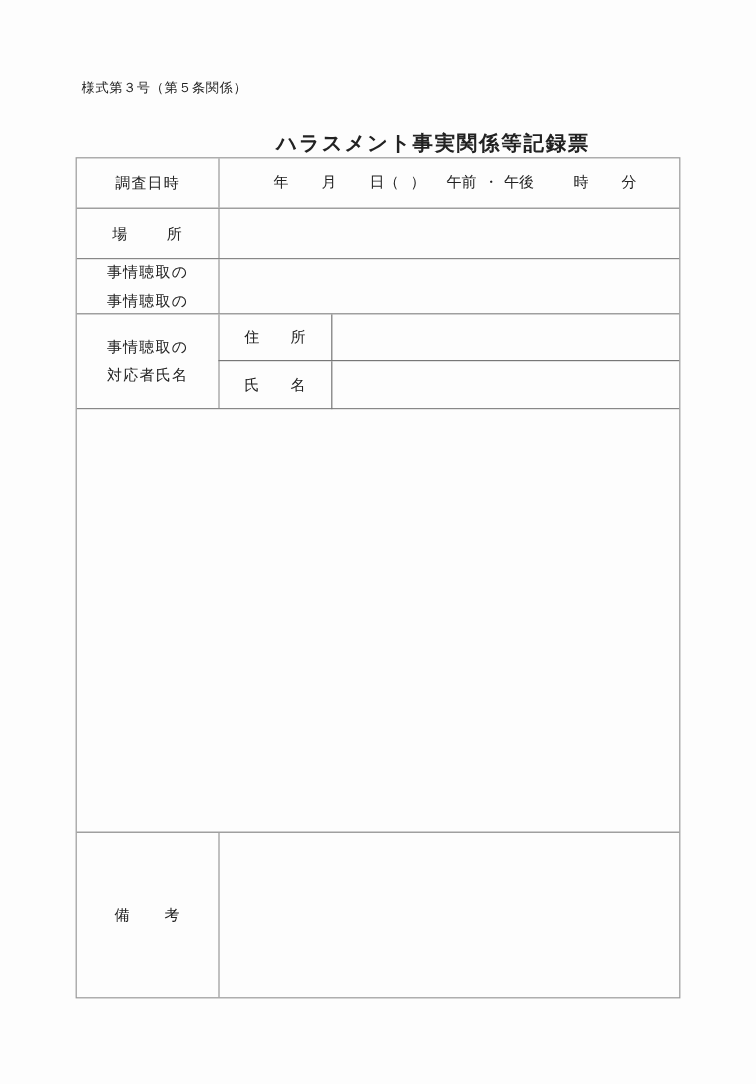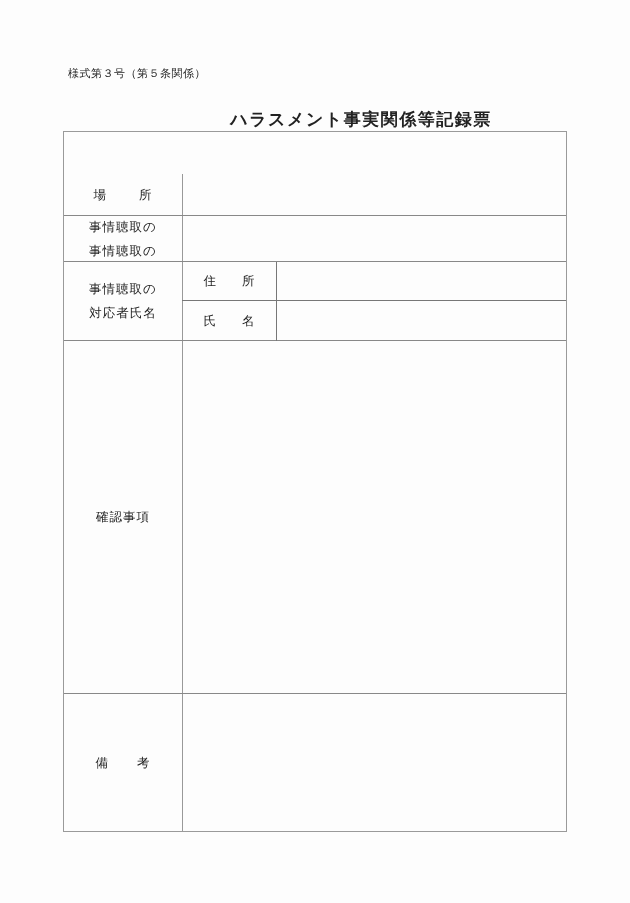--- a/index.html
+++ b/index.html
@@ -25,20 +25,35 @@
     .sp { display:inline-block; }
   </style>
 </head>
 <body>
 
 <div class="form-id">様式第３号（第５条関係）</div>
 <div class="title">ハラスメント事実関係等記録票</div>
 
 <div class="tbl">
 
+  <div class="row" style="top:0;height:42px;">
+    <div class="lbl">調査日時</div>
+    <div class="val dt">
+      <span style="left:46px">年</span>
+      <span style="left:86px">月</span>
+      <span style="left:126px">日</span>
+      <span style="left:138px">（</span>
+      <span style="left:160px">）</span>
+      <span style="left:190px">午前</span>
+      <span style="left:221px">・</span>
+      <span style="left:238px">午後</span>
+      <span style="left:296px">時</span>
+      <span style="left:336px">分</span>
+    </div>
+  </div>
 
   <div class="row" style="top:42px;height:42px;">
     <div class="lbl">
       <span>場</span>
       <span class="sp" style="width:32px"></span>
       <span>所</span>
     </div>
     <div class="val"></div>
   </div>
 
@@ -67,21 +82,20 @@
       <div class="sublbl">
         <span>氏</span>
         <span class="sp" style="width:26px"></span>
         <span>名</span>
       </div>
       <div style="position:absolute;left:94px;right:0;top:0;bottom:0;"></div>
     </div>
   </div>
 
   <div class="row" style="top:209px;height:353px;">
-    <div class="lbl">確認事項</div>
     <div class="val"></div>
   </div>
 
   <div class="row" style="top:562px;height:137px;">
     <div class="lbl">
       <span>備</span>
       <span class="sp" style="width:28px"></span>
       <span>考</span>
     </div>
     <div class="val"></div>

